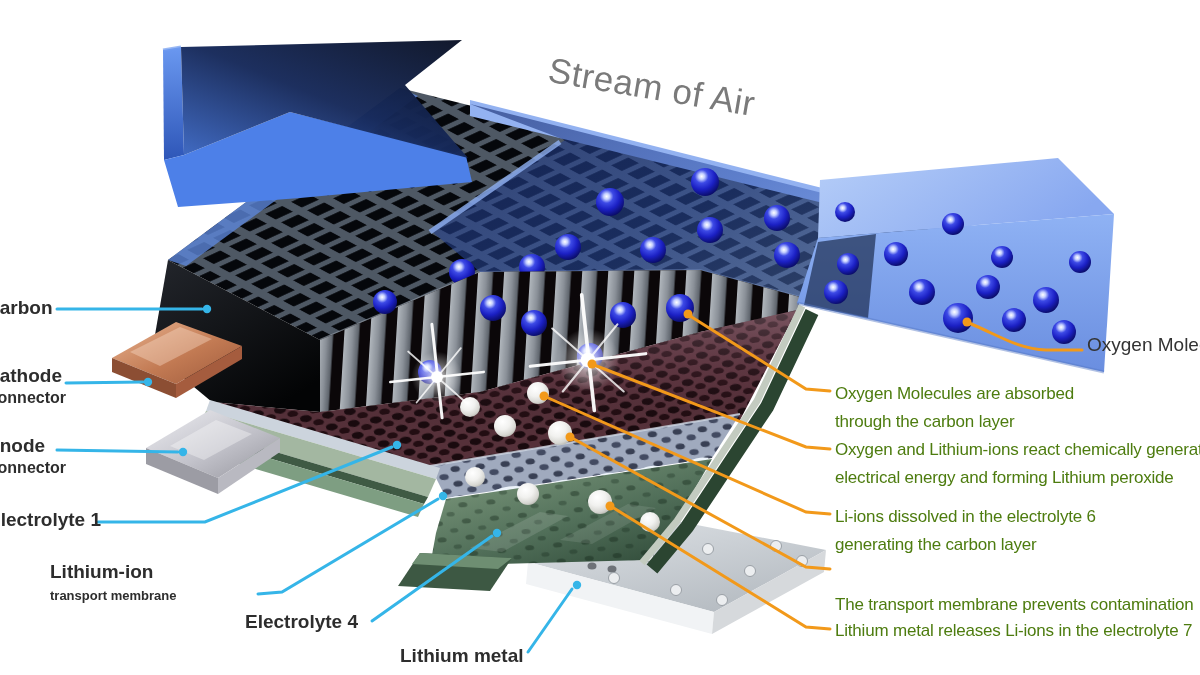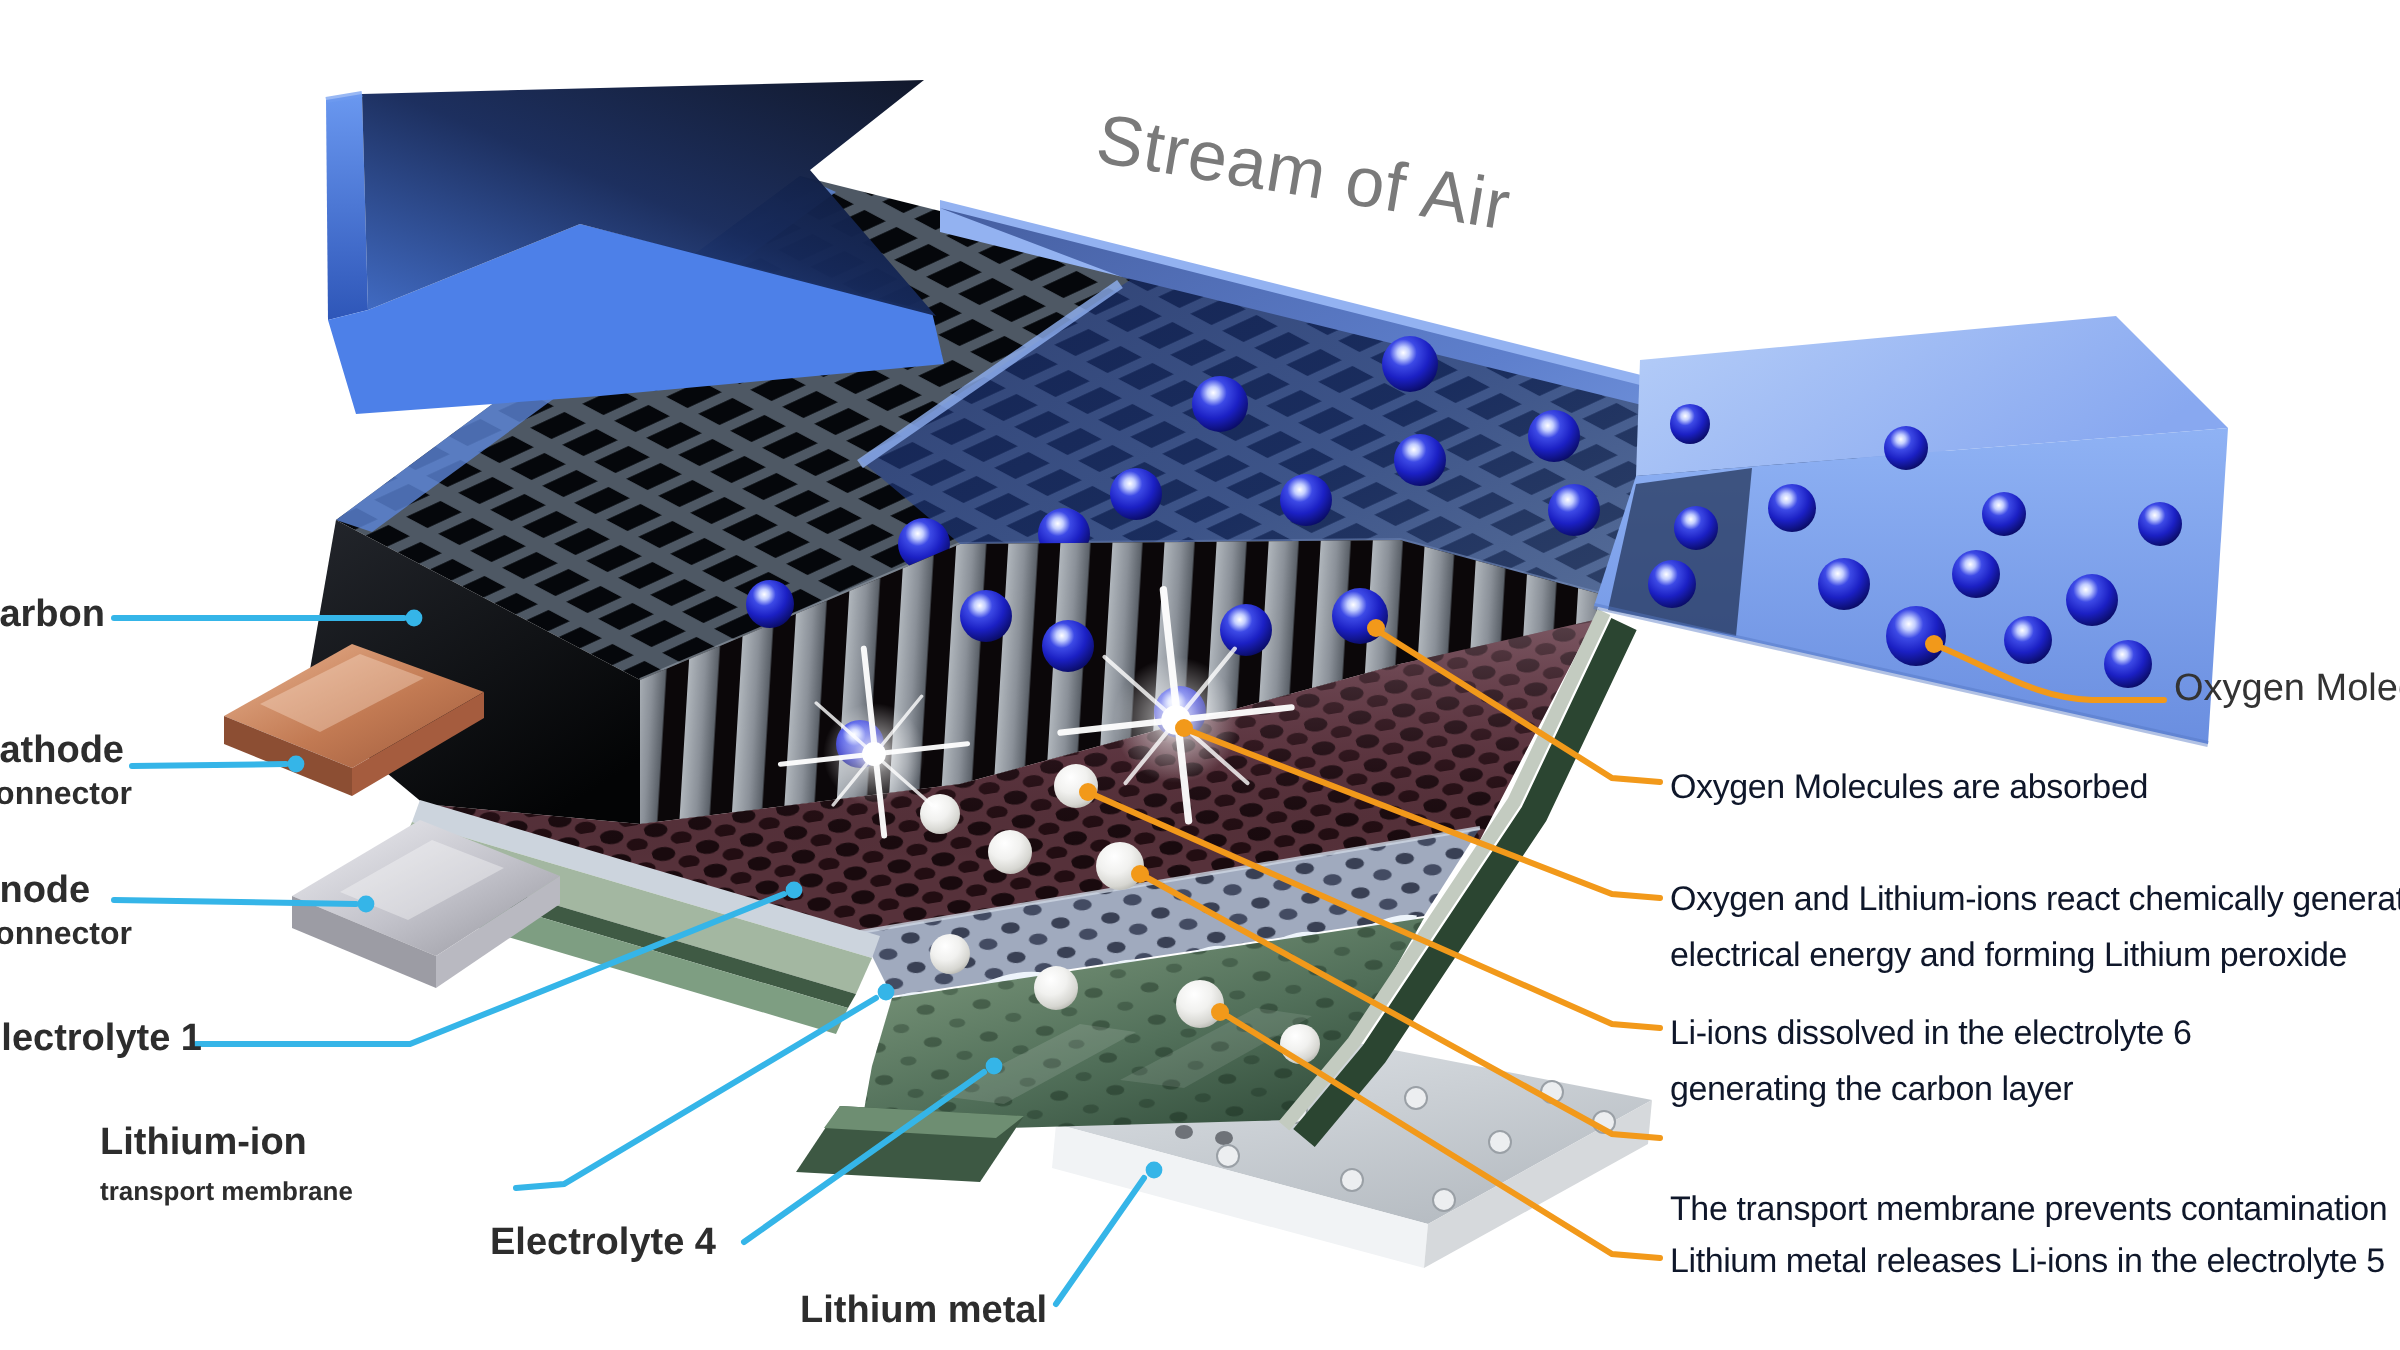--- a/index.html
+++ b/index.html
@@ -5,21 +5,21 @@
   html,body{margin:0;padding:0;background:#ffffff;}
   #stage{position:relative;width:1200px;height:675px;overflow:hidden;background:#ffffff;
          font-family:"Liberation Sans",sans-serif;}
   #art{position:absolute;left:0;top:0;}
   .txt{position:absolute;white-space:nowrap;}
   .title{left:552px;top:50px;font-size:35px;letter-spacing:.5px;color:#7a7a7a;
          transform:rotate(9.5deg);transform-origin:0 0;}
   .lbl{font-weight:bold;font-size:19px;line-height:24px;color:#2d2d2d;}
   .lbl .sub{font-weight:bold;font-size:16px;line-height:20px;}
   .lbl.eq .sub{font-size:13px;line-height:24px;}
-  .ann{left:835px;font-size:17px;line-height:28px;letter-spacing:-0.2px;color:#0f172a;}
+  .ann{left:835px;font-size:17px;line-height:28px;letter-spacing:-0.2px;color:#4d7c0f;}
   .omlabel{left:1087px;top:334px;font-size:19px;color:#333333;}
   .bs{fill:url(#bsG);} .ws{fill:url(#wsG);}
   .cyl{stroke:#35b5e8;stroke-width:3;fill:none;stroke-linecap:round;}
   .orl{stroke:#f2991a;stroke-width:3;fill:none;stroke-linecap:round;}
   .cyd{fill:#35b5e8;} .ord{fill:#f2991a;}
 </style>
 </head>
 <body>
 
 <div id="stage">
@@ -346,29 +346,30 @@
   <div>Electrolyte 4</div>
 </div>
 <div class="txt lbl" style="left:400px;top:644px">
   <div>Lithium metal</div>
 </div>
 
 <div class="txt omlabel">Oxygen Molecules</div>
 
 <div class="txt ann" style="top:380px">
   <div>Oxygen Molecules are absorbed</div>
+  <div>through the carbon layer</div>
 </div>
 <div class="txt ann" style="top:436px">
   <div>Oxygen and Lithium-ions react chemically generating</div>
   <div>electrical energy and forming Lithium peroxide</div>
 </div>
 <div class="txt ann" style="top:503px">
   <div>Li-ions dissolved in the electrolyte 6</div>
   <div>generating the carbon layer</div>
 </div>
 <div class="txt ann" style="top:591px">
   <div>The transport membrane prevents contamination</div>
 </div>
 <div class="txt ann" style="top:617px">
-  <div>Lithium metal releases Li-ions in the electrolyte 5</div>
+  <div>Lithium metal releases Li-ions in the electrolyte 7</div>
 </div>
 
 </div>
 
 </body></html>

